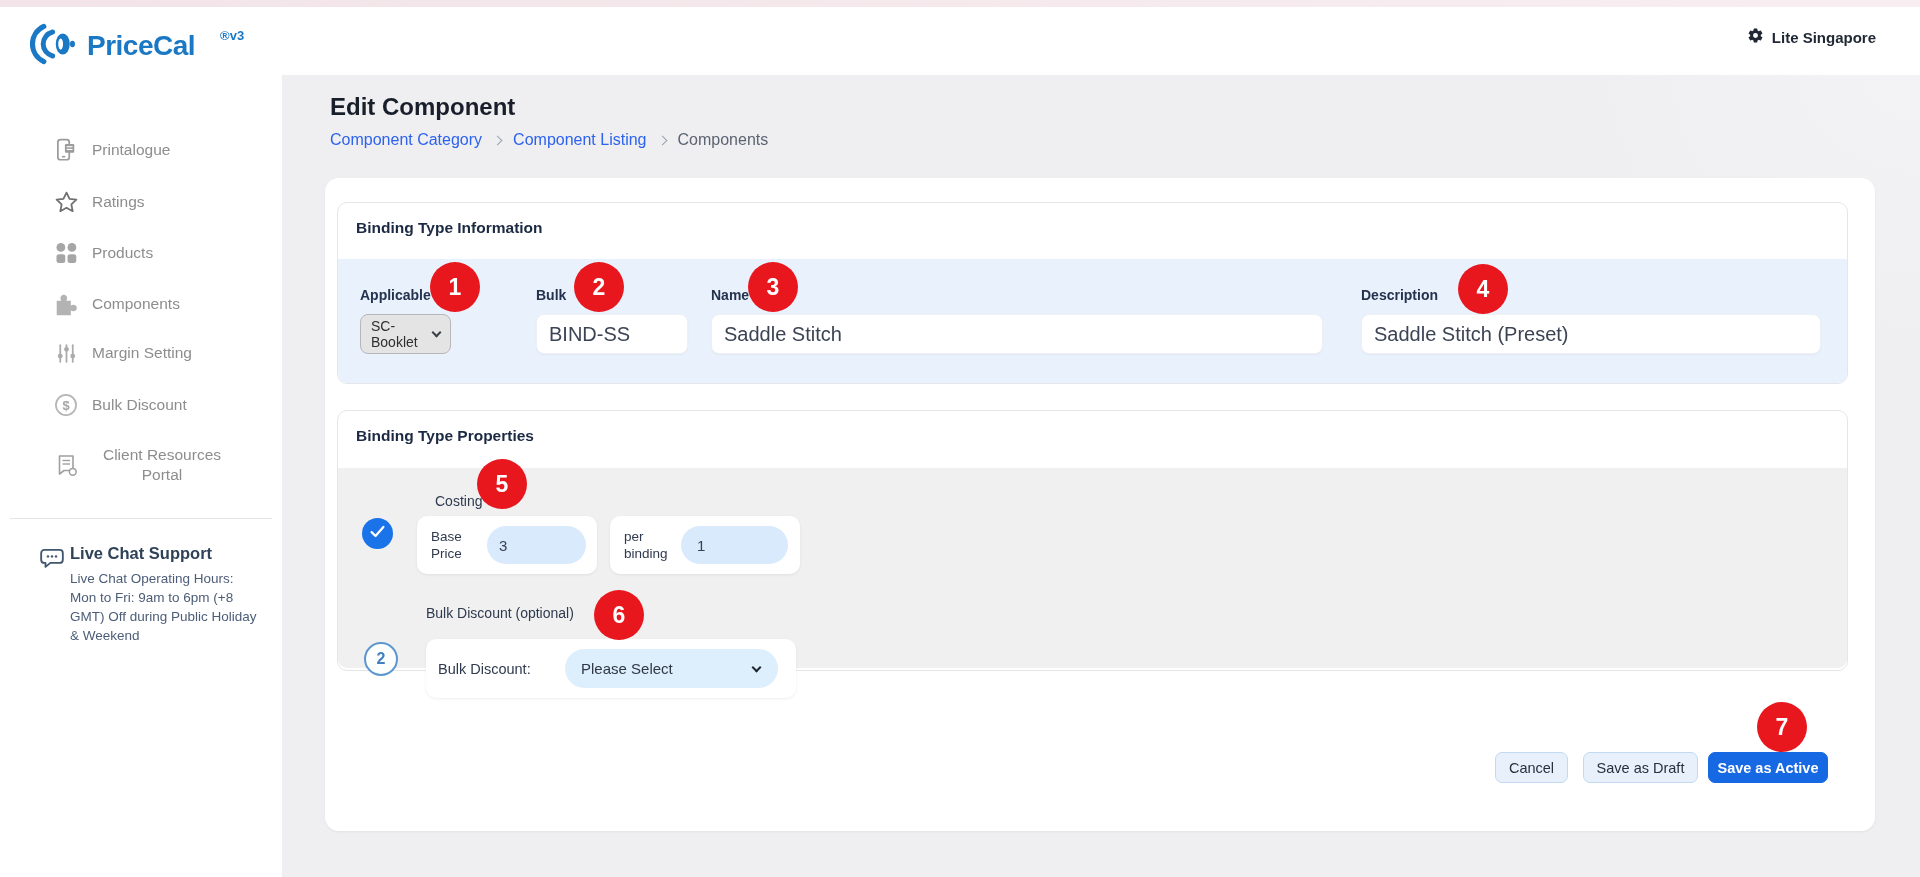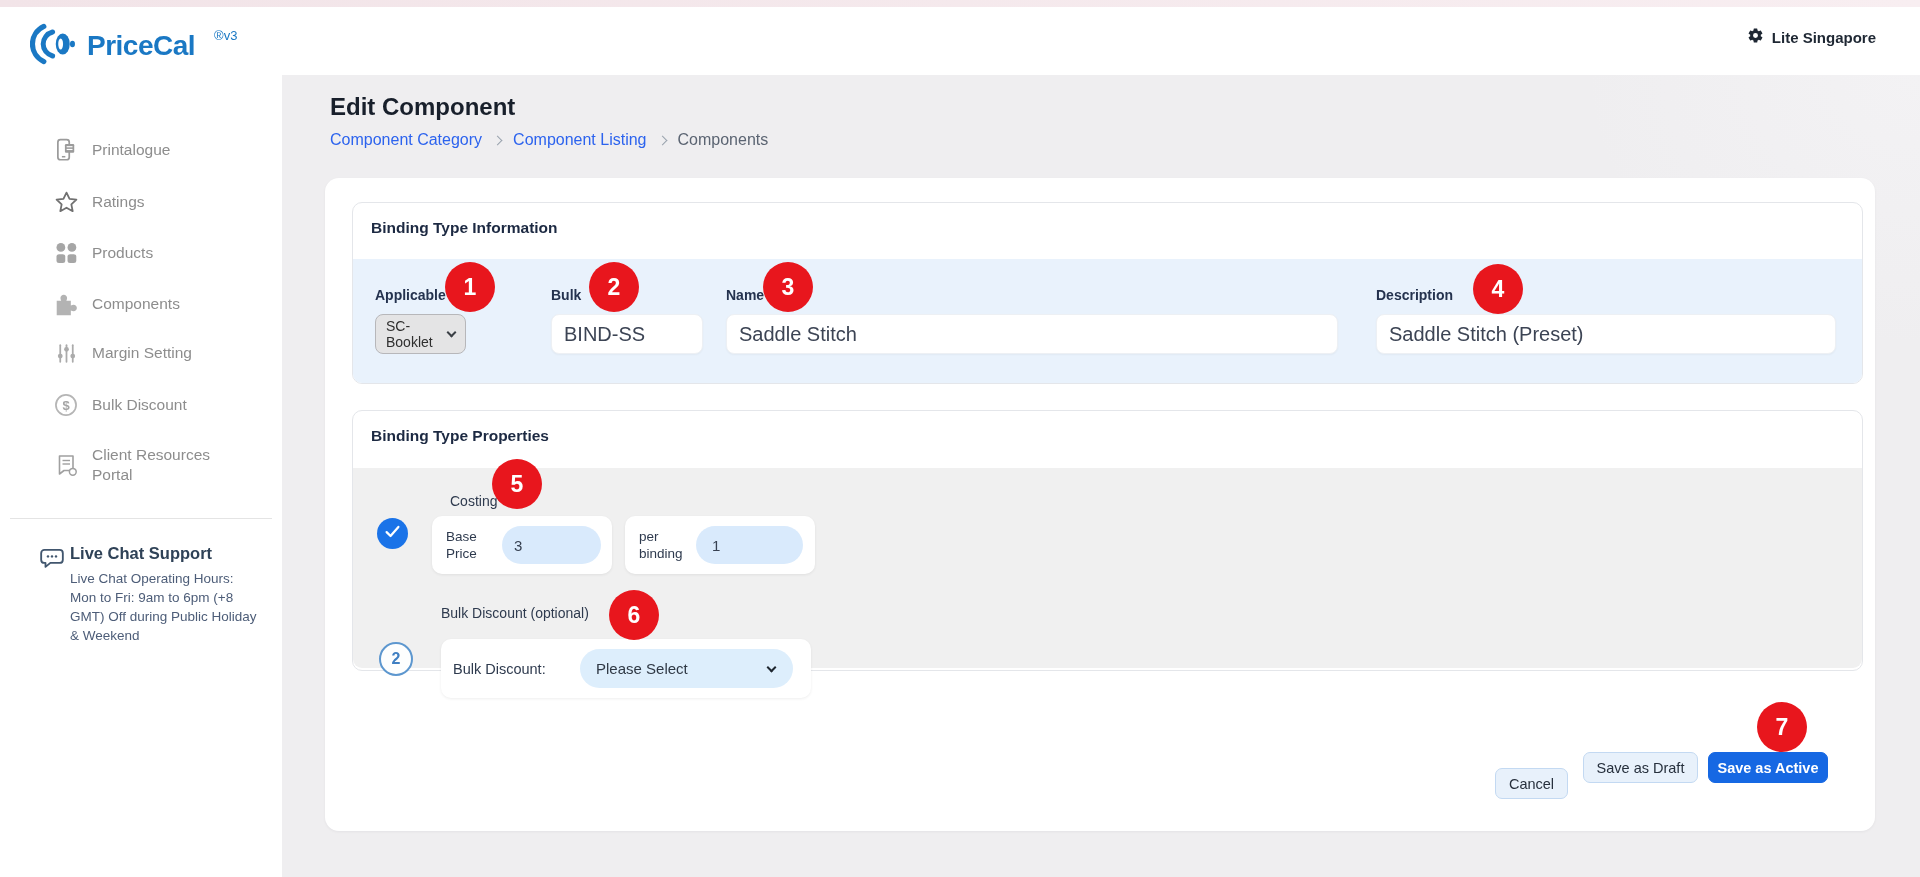--- a/index.html
+++ b/index.html
@@ -7,27 +7,27 @@
   body { font-family:"Liberation Sans","DejaVu Sans",sans-serif; background:#ffffff; position:relative; color:#222; }
 
   
   .top-strip { position:absolute; left:0; top:0; width:1920px; height:7px;
     background:linear-gradient(90deg,#f2e4e8,#f8eef1); z-index:60; }
 
   
   .header { position:absolute; left:0; top:0; width:1920px; height:75px; background:#fff; z-index:10; }
   .logo { position:absolute; left:30px; top:22px; display:flex; align-items:center; gap:9px; cursor:pointer; }
   .logo-text { font-size:28px; font-weight:800; color:#1a78c4; letter-spacing:-0.5px; }
-  .logo-sup { font-size:13px; font-weight:400; color:#1a78c4; position:relative; top:-11px; margin-left:10px; }
+  .logo-sup { font-size:13px; font-weight:700; color:#1a78c4; position:relative; top:-11px; margin-left:16px; }
   .region { position:absolute; right:44px; top:0; height:75px; display:flex; align-items:center; gap:8px; cursor:pointer; }
   .region-label { font-size:15px; font-weight:700; color:#1e2733; }
 
   
   .sidebar { position:absolute; left:0; top:75px; width:282px; height:802px; background:#fff; z-index:5; }
-  .nav-item { position:absolute; left:0; width:282px; height:34px; display:flex; align-items:center; cursor:pointer; }
+  .nav-item { position:absolute; left:0; width:282px; height:34px; display:flex; align-items:center; cursor:pointer;text-align:center; }
   .nav-icon { position:absolute; left:52px; width:28px; height:28px; display:flex; align-items:center; justify-content:center; }
   .nav-label { position:absolute; left:92px; font-size:15.5px; color:#8d8d8d; line-height:20px; }
   .nav-label.two-line { width:140px; }
   .side-divider { position:absolute; left:10px; right:10px; top:443px; height:1px; background:#e4e4e4; }
   .support { position:absolute; left:0; top:462px; width:282px; }
   .support-icon { position:absolute; left:38px; top:8px; }
   .support-title { position:absolute; left:70px; top:7px; font-size:16.5px; font-weight:700; color:#2f4257; }
   .support-desc { position:absolute; left:70px; top:32px; width:188px; font-size:13.5px; line-height:19px; color:#4d5d78; }
 
   
@@ -36,21 +36,21 @@
   .page-title { position:absolute; left:48px; top:18px; font-size:24px; font-weight:700; color:#181f2b; }
   .breadcrumb { position:absolute; left:48px; top:56px; display:flex; align-items:center; gap:12px; font-size:16px; }
   .crumb-link { color:#2c63ee; cursor:pointer; }
   .crumb-current { color:#5b6472; }
   .crumb-sep { width:7px; height:7px; border-right:1.8px solid #9aa3ae; border-bottom:1.8px solid #9aa3ae;
     transform:rotate(-45deg); margin-top:1px; }
 
   .outer-card { position:absolute; left:43px; top:103px; width:1550px; height:653px; background:#fff;
     border-radius:14px; box-shadow:0 1px 3px rgba(16,24,40,0.05); }
 
-  .icard { position:absolute; left:27px; width:1511px; border:1px solid #e4e6ea; border-radius:10px; background:#fff; }
+  .icard { position:absolute; left:12px; width:1511px; border:1px solid #e4e6ea; border-radius:10px; background:#fff; }
   .icard-title { position:absolute; left:18px; top:16px; font-size:15.5px; font-weight:700; color:#1c2942; }
   .band-blue { position:absolute; left:0; right:0; top:56px; bottom:0; background:#e9f2fc; border-radius:0 0 9px 9px; }
   .band-gray { position:absolute; left:0; right:0; top:57px; bottom:2px; background:#f0f0f0; border-radius:0 0 9px 9px; }
 
   .flabel { position:absolute; font-size:14px; font-weight:600; color:#24324e; }
   .tinput { position:absolute; height:40px; background:#fff; border:1px solid #edf0f4; border-radius:8px;
     box-shadow:0 1px 2px rgba(0,0,0,0.04); font-family:inherit; font-size:20px; color:#3c4454; padding:0 12px; outline:none; }
   .fselect { position:absolute; height:40px; background:#e4e4e5; border:1px solid #b7b7ba; border-radius:8px;
     display:flex; align-items:center; justify-content:space-between; padding:0 10px; font-size:14px; color:#2f2f2f; cursor:pointer; }
   .chev-down { width:7px; height:7px; border-right:2px solid #3a3f45; border-bottom:2px solid #3a3f45;
@@ -276,17 +276,17 @@
       <div class="minicard" style="left:88px; top:228px; width:370px; height:59px;">
         <span class="mini-label" style="left:12px; width:110px; font-size:14.5px;">Bulk Discount:</span>
         <div class="pill-select" style="left:139px; width:213px;">
           <span>Please Select</span>
           <span class="chev-down" style="border-color:#1f2730;"></span>
         </div>
       </div>
     </div>
 
     <div class="badge" style="left:1432px; top:524px;">7</div>
-    <button class="btn btn-light" style="left:1170px; width:73px;margin-top:16px;">Cancel</button>
+    <button class="btn btn-light" style="left:1170px; width:73px;">Cancel</button>
     <button class="btn btn-light" style="left:1258px; width:115px;">Save as Draft</button>
     <button class="btn btn-primary" style="left:1383px; width:120px;">Save as Active</button>
   </div>
 </div>
 
 </body></html>

